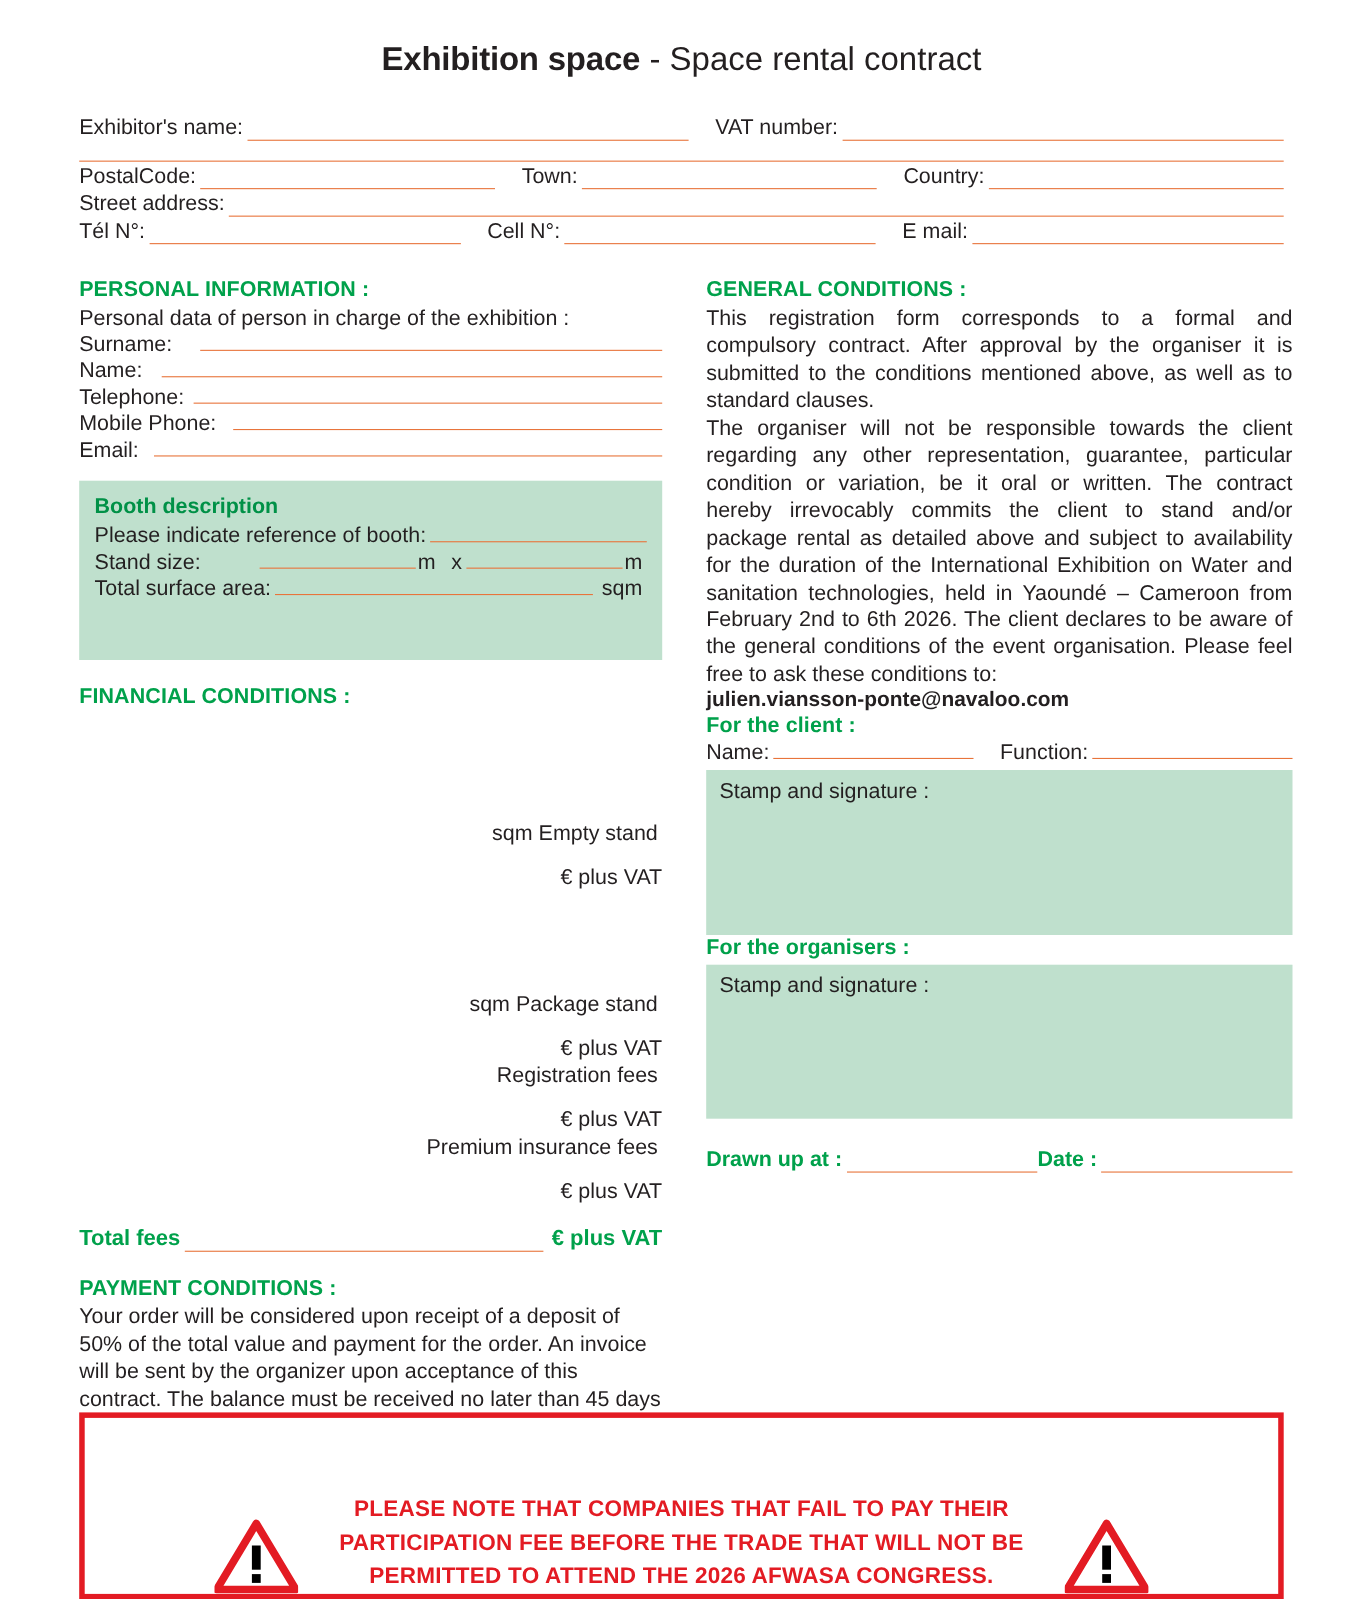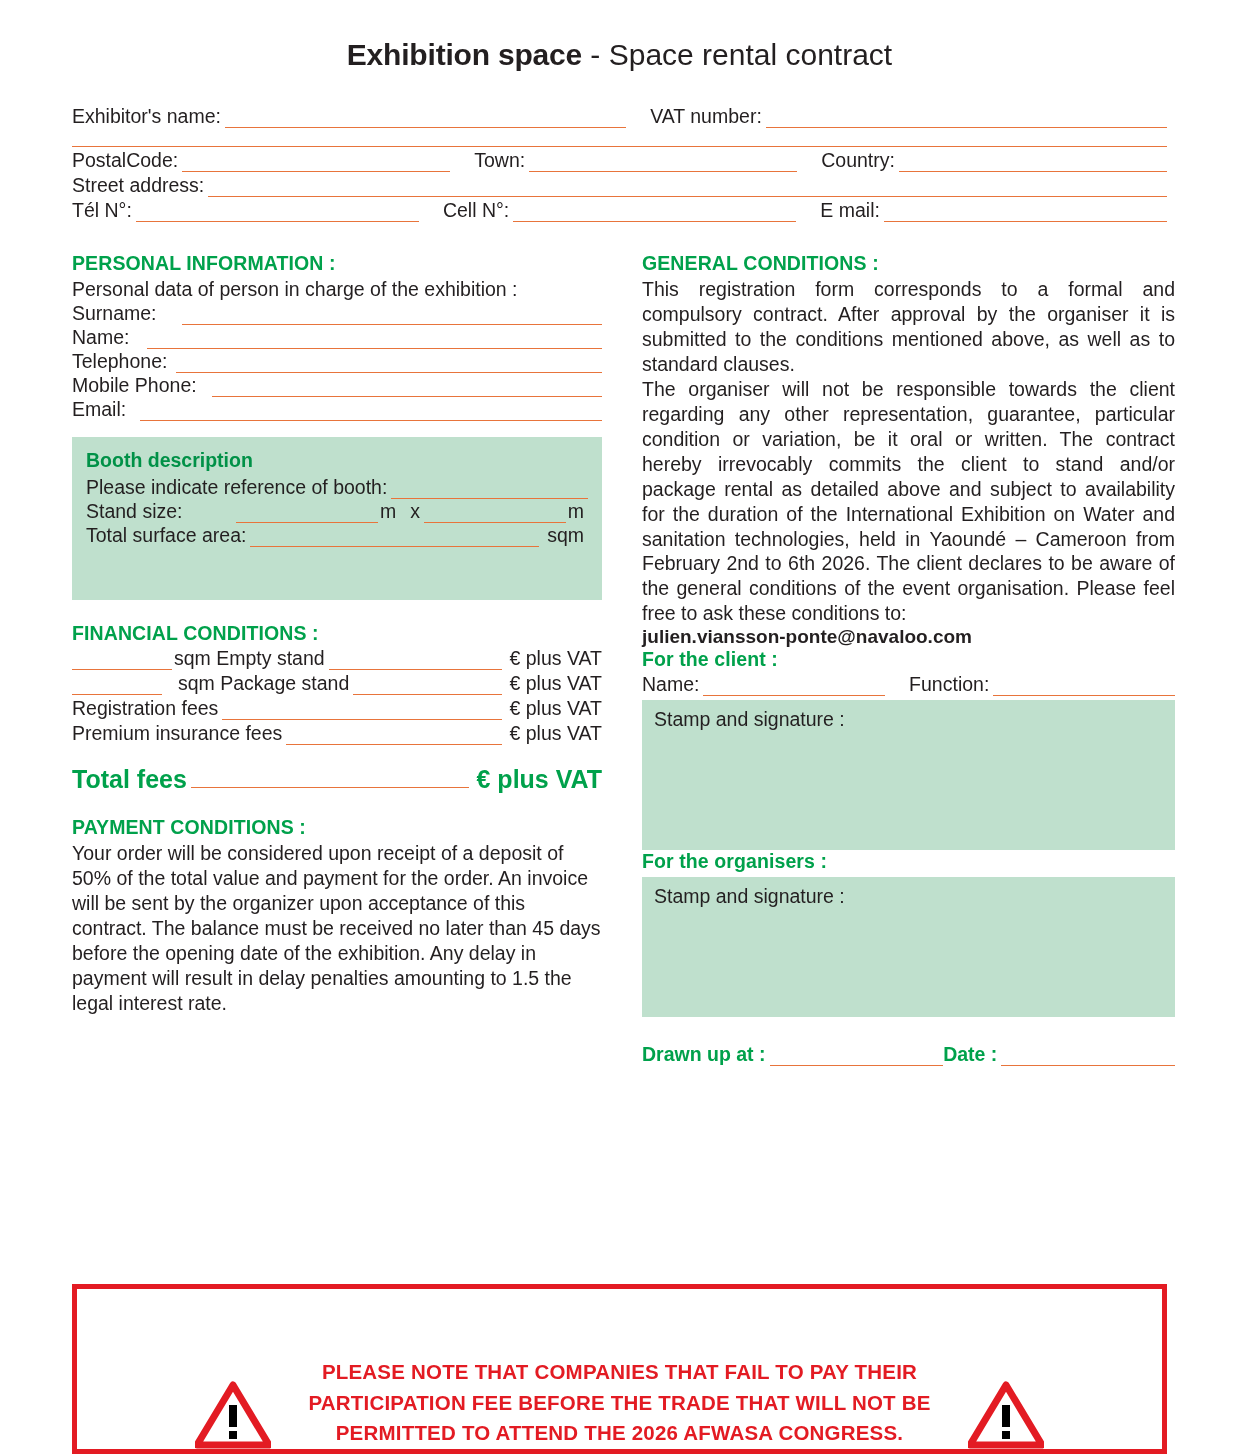--- a/index.html
+++ b/index.html
@@ -71,21 +71,20 @@
     letter-spacing: 0.1px;
   }
   .body-text {
     font-size: 19.5px;
     line-height: 1.28;
     margin: 0;
   }
   .justify { text-align: justify; }
   .field-line {
     display: flex;
-    align-items: flex-end;
     font-size: 19.5px;
     margin-bottom: 1px;
     white-space: nowrap;
   }
   
   .booth-box {
     background: #bfe0cd;
     margin-top: 16px;
     padding: 12px 14px 52px 14px;
   }
@@ -97,33 +96,34 @@
   }
   .booth-box .rule { border-bottom: 1px solid #e8743b; }
   
   .fin { margin-top: 22px; }
   .fin-row {
     display: flex;
     align-items: flex-end;
     font-size: 19.5px;
     margin-bottom: 2px;
     white-space: nowrap;
+    flex-direction: column;
   }
   .fin-row .lead {
     flex: 0 0 100px;
     border-bottom: 1px solid #e8743b;
     height: 17px;
     margin-right: 2px;
   }
   .fin-row .lead.short { flex: 0 0 90px; }
   .vat { flex: none; padding-left: 8px; }
   .total-row {
     display: flex;
-    align-items: center;
-    font-size: 25px;
+    align-items: flex-end;
+    font-size: 20px;
     margin-top: 20px;
     color: #00a14b;
     font-weight: bold;
     white-space: nowrap;
   }
   .total-row .rule { border-bottom: 1px solid #e8743b; }
   
   .pay { margin-top: 22px; }
   
   .mail-bold {

